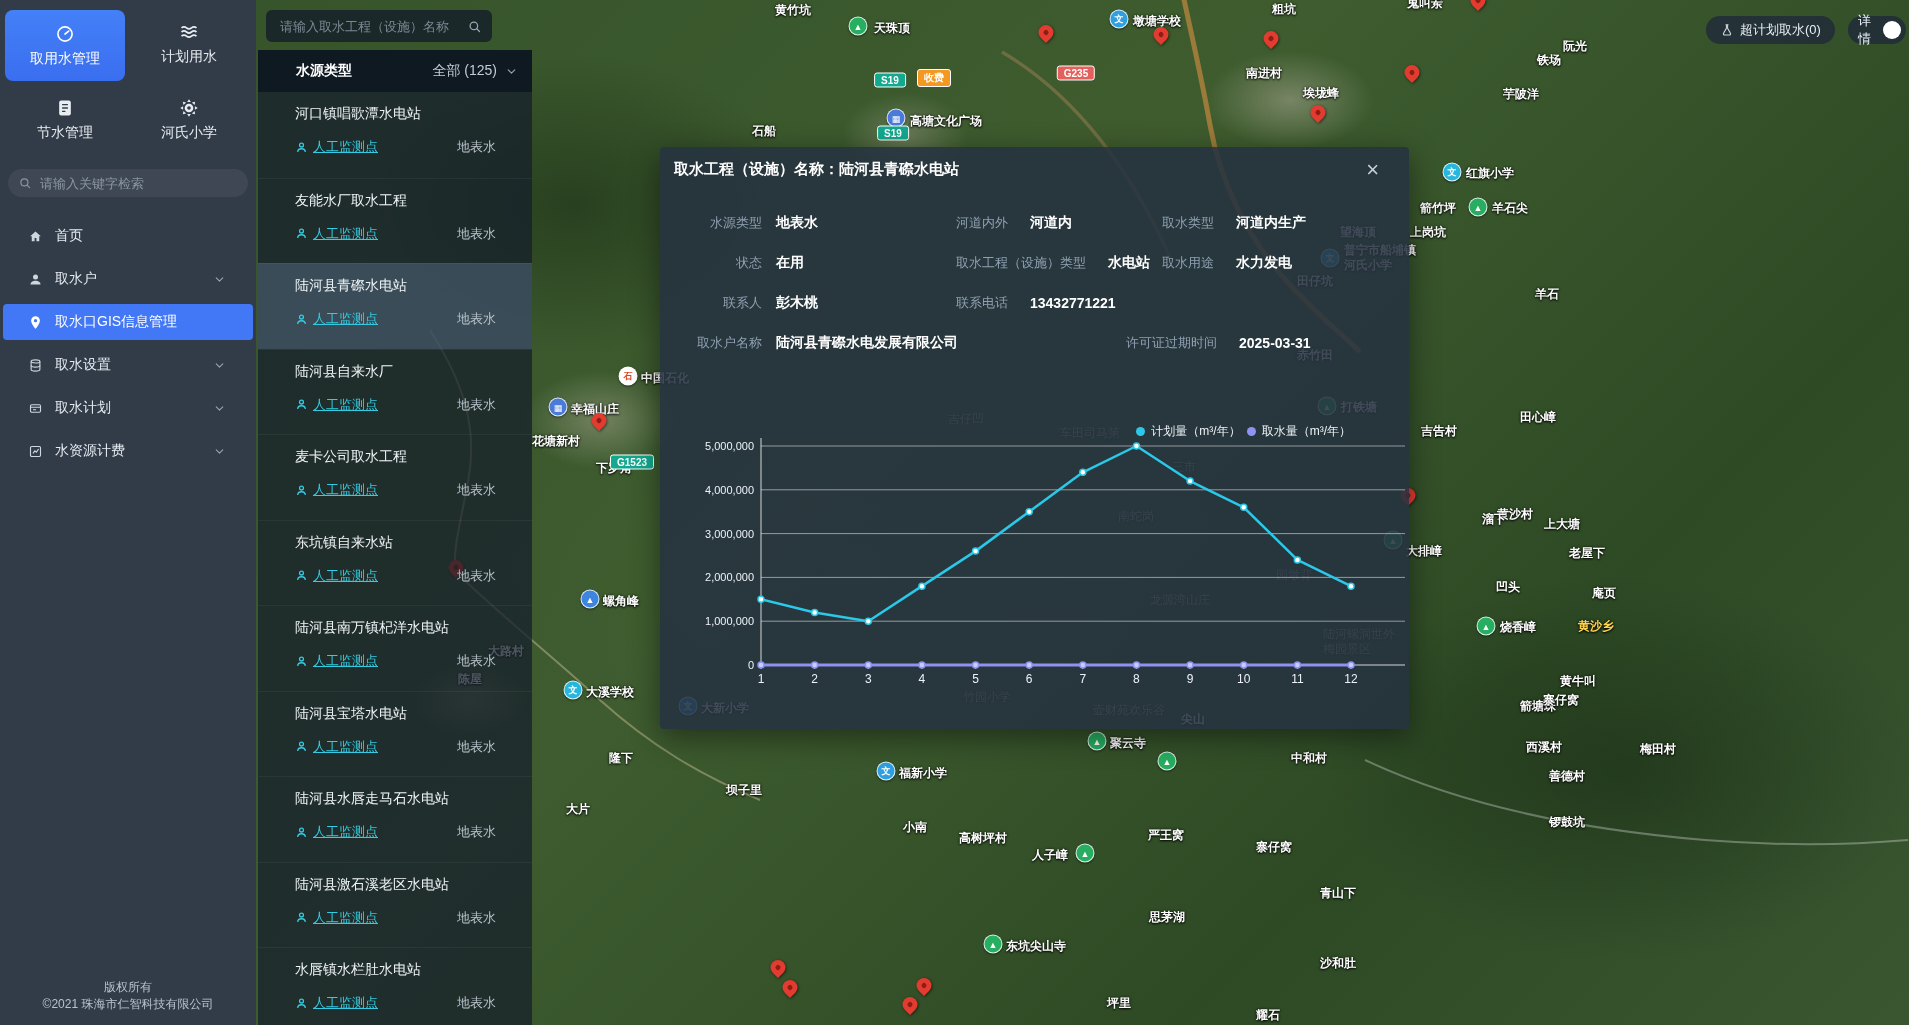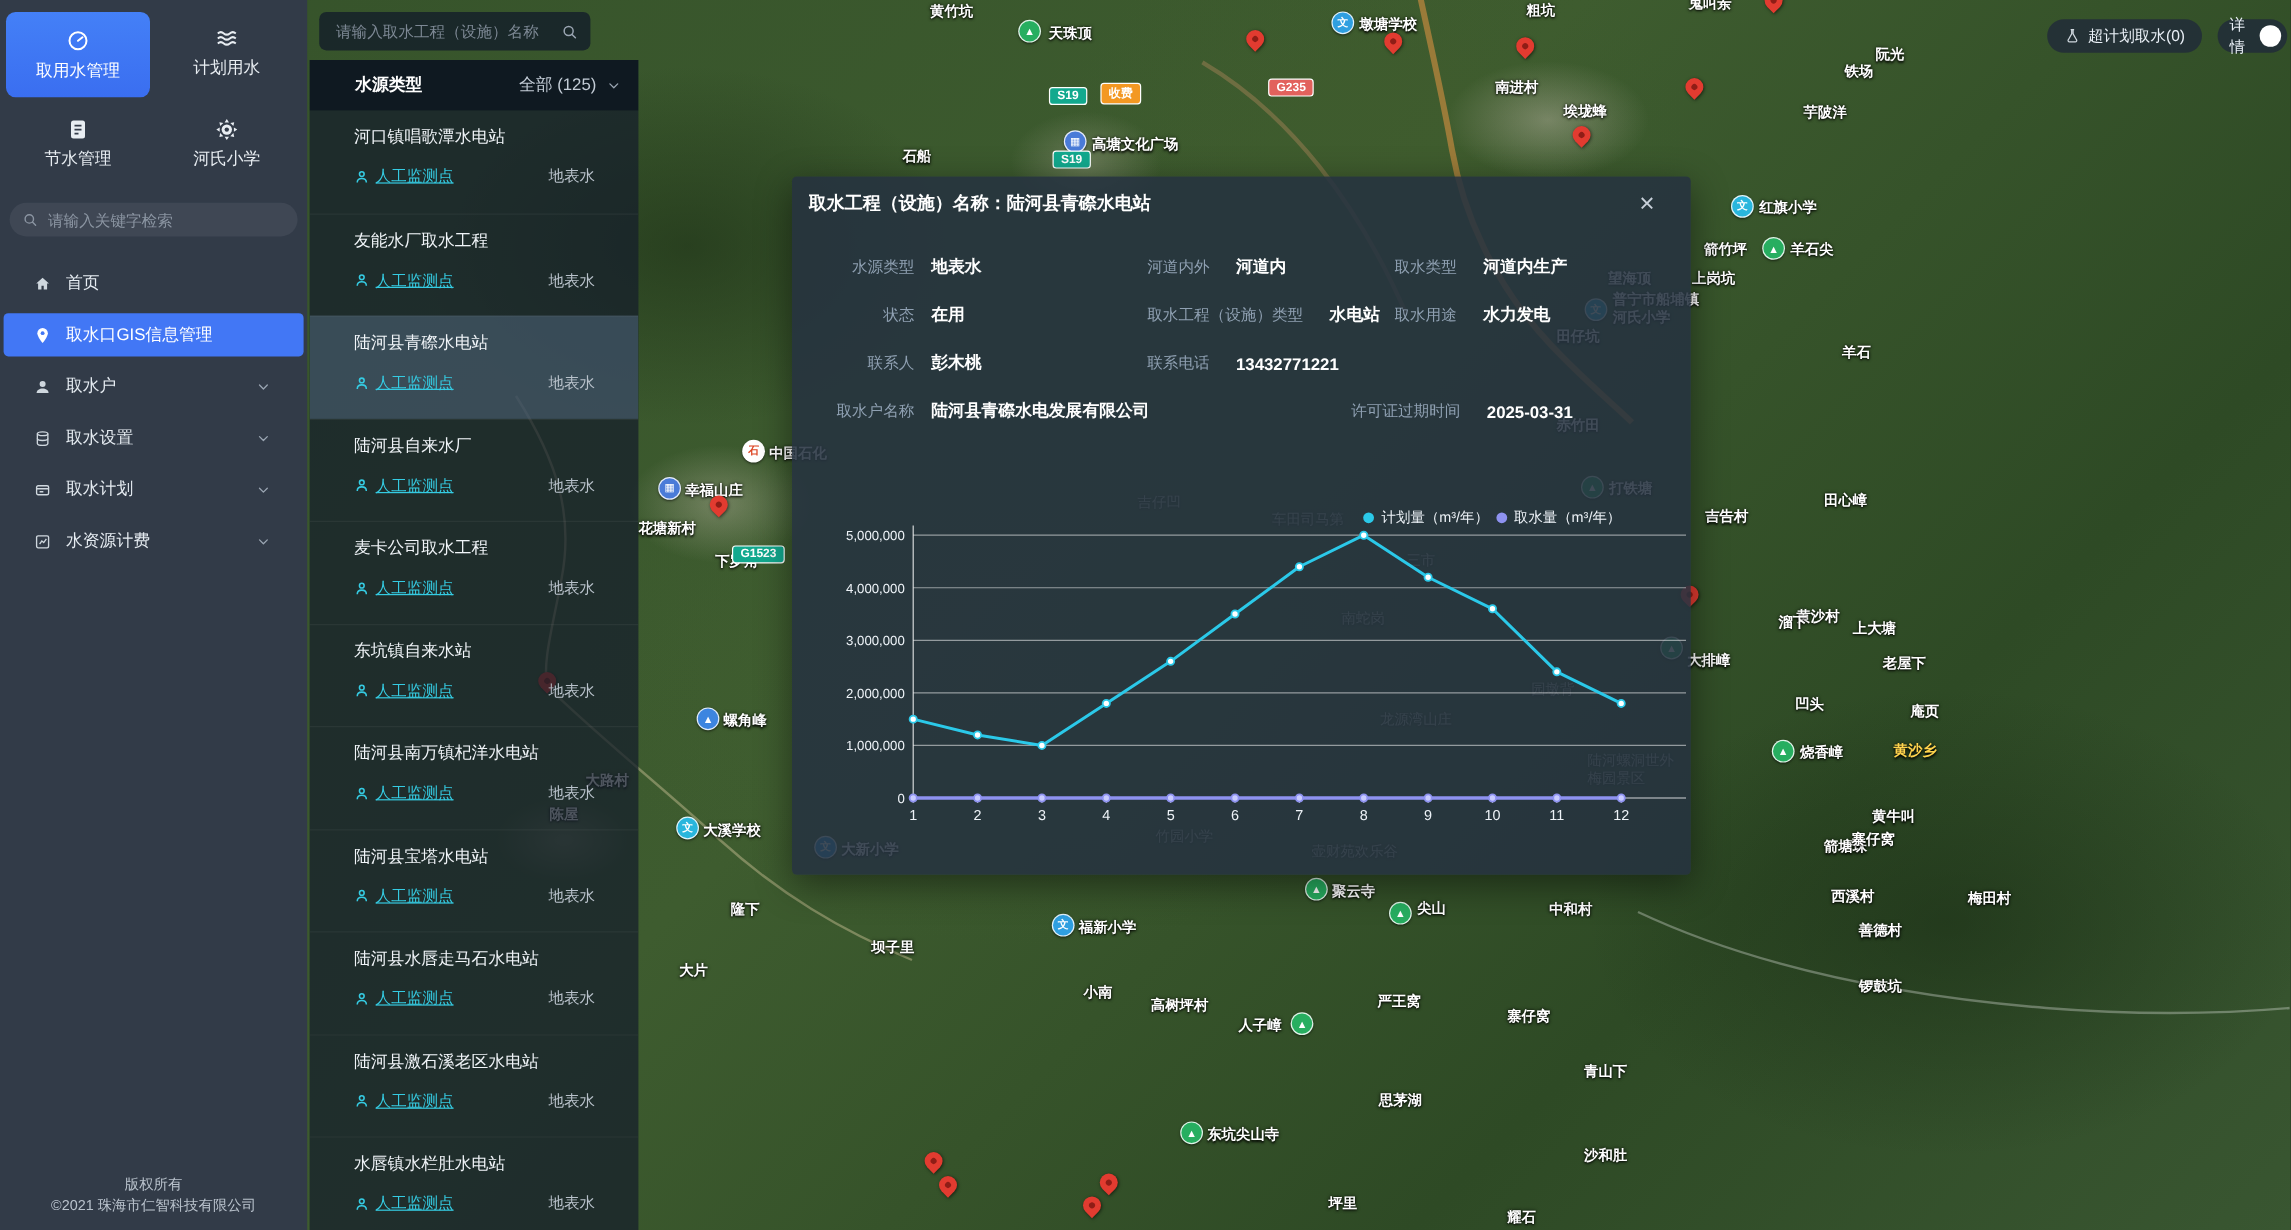--- a/index.html
+++ b/index.html
@@ -169,21 +169,21 @@
         <div class="map-label" style="left: 1549px; top: 822px;">锣鼓坑</div>
         <div class="map-label" style="left: 1320px; top: 963px;">沙和肚</div>
         <div class="map-label" style="left: 1320px; top: 893px;">青山下</div>
         <div class="map-label" style="left: 1149px; top: 917px;">思茅湖</div>
         <div class="map-label" style="left: 1256px; top: 1015px;">耀石</div>
         <div class="map-label" style="left: 1107px; top: 1003px;">坪里</div>
         <div class="map-label" style="left: 1006px; top: 946px;">东坑尖山寺</div>
         <div class="map-label" style="left: 1291px; top: 758px;">中和村</div>
         <div class="map-label" style="left: 1256px; top: 847px;">寨仔窝</div>
         <div class="map-label" style="left: 1148px; top: 835px;">严王窝</div>
-        <div class="map-label" style="left: 1181px; top: 757px;">尖山</div>
+        <div class="map-label" style="left: 1181px; top: 719px;">尖山</div>
         <div class="map-label" style="left: 1110px; top: 743px;">聚云寺</div>
         <div class="map-label" style="left: 1032px; top: 855px;">人子嶂</div>
         <div class="map-label" style="left: 959px; top: 838px;">高树坪村</div>
         <div class="map-label" style="left: 903px; top: 827px;">小南</div>
         <div class="map-label" style="left: 899px; top: 773px;">福新小学</div>
         <div class="map-label" style="left: 586px; top: 692px;">大溪学校</div>
         <div class="map-label" style="left: 701px; top: 708px;">大新小学</div>
         <div class="map-label" style="left: 458px; top: 679px;">陈屋</div>
         <div class="map-label" style="left: 488px; top: 651px;">大路村</div>
         <div class="map-label" style="left: 609px; top: 758px;">隆下</div>
@@ -539,42 +539,42 @@
     </div>
     <div class="menu" id="menu">
         <div class="mitem">
           <span class="ic">
             <svg viewBox="0 0 24 24" fill="currentColor">
               <path d="M12 4l8.5 7.5h-2.5v8h-4.5v-5h-3v5H6v-8H3.5z"></path>
             </svg>
           </span>
           <span>首页</span>
         </div>
-        <div class="mitem active">
-          <span class="ic">
-            <svg viewBox="0 0 24 24" fill="currentColor">
-              <path d="M12 2a7 7 0 0 0-7 7c0 5 7 13 7 13s7-8 7-13a7 7 0 0 0-7-7z"></path>
-              <circle cx="12" cy="9" r="2.6" fill="#4277f5"></circle>
-            </svg>
-          </span>
-          <span>取水口GIS信息管理</span>
-        </div>
         <div class="mitem">
           <span class="ic">
             <svg viewBox="0 0 24 24" fill="currentColor">
               <circle cx="12" cy="8" r="4"></circle>
               <path d="M4 20c0-4 4-6 8-6s8 2 8 6z"></path>
             </svg>
           </span>
           <span>取水户</span>
           <span class="ic chev">
             <svg viewBox="0 0 24 24" fill="none" stroke="currentColor" stroke-width="2">
               <path d="M6 9l6 6 6-6" stroke-linecap="round" stroke-linejoin="round"></path>
             </svg>
           </span>
+        </div>
+        <div class="mitem active">
+          <span class="ic">
+            <svg viewBox="0 0 24 24" fill="currentColor">
+              <path d="M12 2a7 7 0 0 0-7 7c0 5 7 13 7 13s7-8 7-13a7 7 0 0 0-7-7z"></path>
+              <circle cx="12" cy="9" r="2.6" fill="#4277f5"></circle>
+            </svg>
+          </span>
+          <span>取水口GIS信息管理</span>
         </div>
         <div class="mitem">
           <span class="ic">
             <svg viewBox="0 0 24 24" fill="none" stroke="currentColor" stroke-width="1.8">
               <ellipse cx="12" cy="5.5" rx="7" ry="2.5"></ellipse>
               <path d="M5 5.5v13c0 1.4 3.1 2.5 7 2.5s7-1.1 7-2.5v-13"></path>
               <path d="M5 12c0 1.4 3.1 2.5 7 2.5s7-1.1 7-2.5"></path>
             </svg>
           </span>
           <span>取水设置</span>

